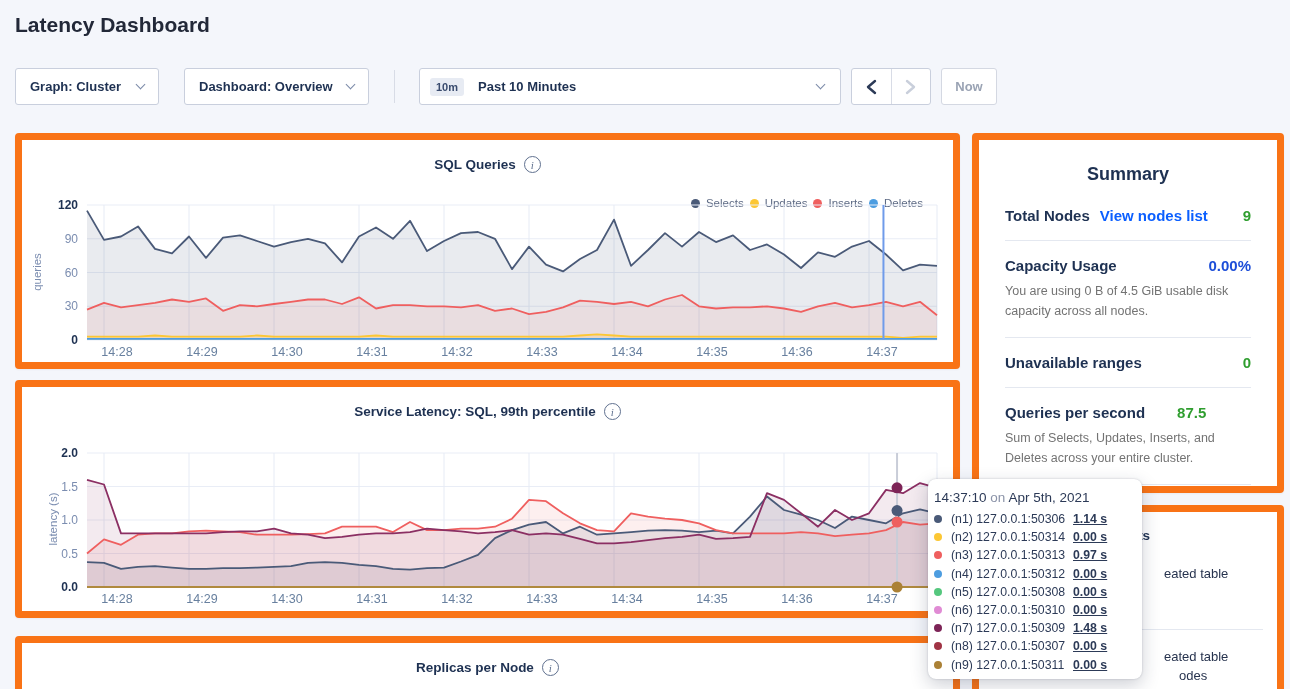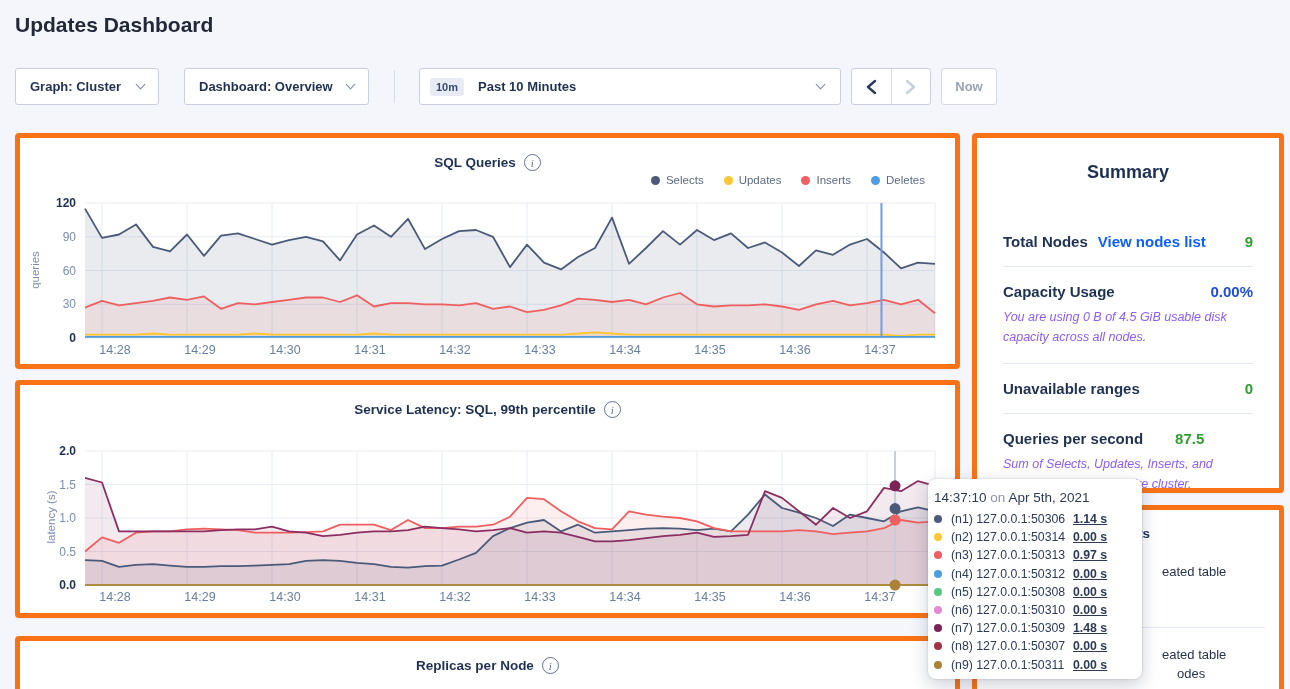--- a/index.html
+++ b/index.html
@@ -16,39 +16,39 @@
   .chev { width:7px; height:7px; border-right:1.6px solid #7b8aa8; border-bottom:1.6px solid #7b8aa8;
           transform:rotate(45deg); margin-top:-4px; margin-left:12px; flex:none; }
   .tool-divider { position:absolute; left:394px; top:70px; width:1px; height:33px; background:#d8dce6; }
   .range-badge { background:#e7ebf3; border-radius:3px; padding:3px 6px; font-size:11px; font-weight:700; color:#394b6e; margin:0 14px 0 10px; }
   .arrow-group { left:851px; width:80px; padding:0; }
   .arrow-half { width:40px; height:100%; display:flex; align-items:center; justify-content:center; }
   .arrow-half + .arrow-half { border-left:1px solid #d8dce6; }
   .btn-now { left:941px; width:56px; justify-content:center; color:#9aa3b4; border-color:#d4d8e2; }
 
   
-  .card { position:absolute; background:#fff; border:5px solid #f97316; border-radius:4px; box-shadow:0 1px 2px rgba(30,40,70,0.05); }
+  .card { position:absolute; background:#fff; border:7px solid #f97316; border-radius:4px; box-shadow:0 1px 2px rgba(30,40,70,0.05); }
   .chart-title { position:absolute; top:16px; left:0; right:0; display:flex; justify-content:center; align-items:center; gap:8px;
                  font-weight:700; font-size:13.5px; color:#1e3152; }
   .info-icon { width:17px; height:17px; border:1px solid #60718f; border-radius:50%; color:#60718f; font-size:11px;
                font-family:"Liberation Serif", serif; font-style:italic; display:flex; align-items:center; justify-content:center; font-weight:400; }
   .ylab { position:absolute; transform:rotate(-90deg); transform-origin:center; font-size:11.5px; color:#7b8db0; white-space:nowrap; }
-  .legend { position:absolute; top:36px; right:30px; display:flex; gap:20px;justify-content:space-between; }
+  .legend { position:absolute; top:57px; right:30px; display:flex; gap:6px;justify-content:space-between; }
   .legend-item { display:flex; align-items:center; gap:6px; font-size:11.5px; color:#5d6a84; cursor:pointer; }
   .legend-dot { width:9px; height:9px; border-radius:50%; flex:none; }
   svg.chart { position:absolute; left:0; top:0; }
 
   
   .summary-inner { padding:18px 26px 0 26px; }
   .summary-title { text-align:center; font-size:18px; font-weight:700; color:#1e3152; padding:6px 0 16px 0; }
   .sum-row { display:flex; align-items:baseline; padding-top:16px; }
   .sum-label { font-size:15px; font-weight:700; color:#1e3152; }
-  .sum-link { font-size:15px; font-weight:700; margin-left:10px; cursor:pointer;margin-top:28px; }
+  .sum-link { font-size:15px; font-weight:700; margin-left:10px; cursor:pointer; }
   .sum-value { margin-left:auto; font-size:15px; font-weight:700; }
-  .sum-desc { font-size:12.5px; color:#8b5cf6; line-height:1.6; padding-top:7px;font-style:italic; }
+  .sum-desc { font-size:12.5px; color:#737373; line-height:1.6; padding-top:7px; }
   .sum-divider { border-bottom:1px solid #e4e8f0; margin-top:16px; }
 
   
   .events-header { text-align:center; font-size:13.5px; font-weight:700; color:#1e3152; padding-top:16px; }
   .event-frag { position:absolute; font-size:13px; color:#27334e; white-space:nowrap; }
   .event-divider { position:absolute; left:14px; right:14px; height:1px; background:#e4e8f0; }
 
   
   .tooltip { position:absolute; left:928px; top:479px; width:214px; height:200px; background:#fff; border-radius:8px;
              box-shadow:0 0 2px rgba(33,43,67,0.25), 0 6px 18px rgba(33,43,67,0.22); z-index:50; padding:11px 6px; }
@@ -58,21 +58,21 @@
   .tt-rows { margin-top:5px; }
   .tt-dot { width:8px; height:8px; border-radius:50%; margin-right:9px; flex:none; }
   .tt-addr { width:122px; }
   .tt-val { font-weight:700;text-decoration:underline; }
 </style>
 </head>
 <body>
 
 <div class="page">
 
-  <div class="page-title">Updates Dashboard</div>
+  <div class="page-title">Latency Dashboard</div>
 
   <div class="tbtn drop" style="left:184px; width:185px;">
     <span>Dashboard: Overview</span>
     <span class="chev"></span>
   </div>
   <div class="tbtn drop" style="left:15px; width:144px;">
     <span>Graph: Cluster</span>
     <span class="chev"></span>
   </div>
   <div class="tool-divider"></div>

